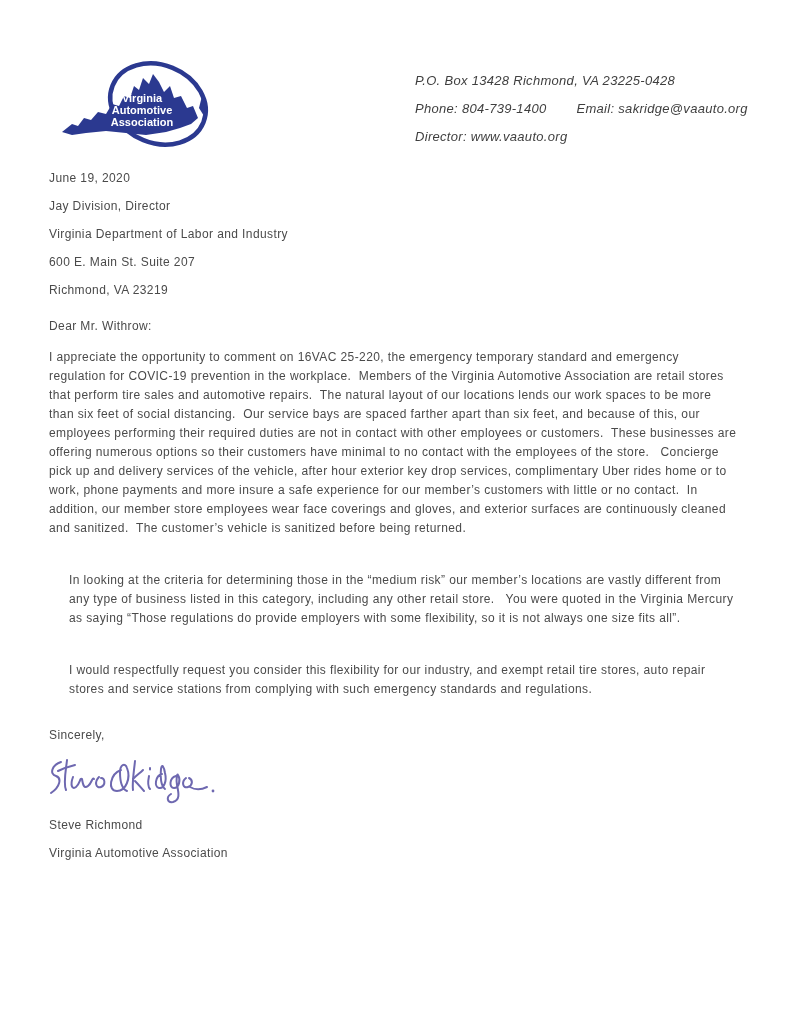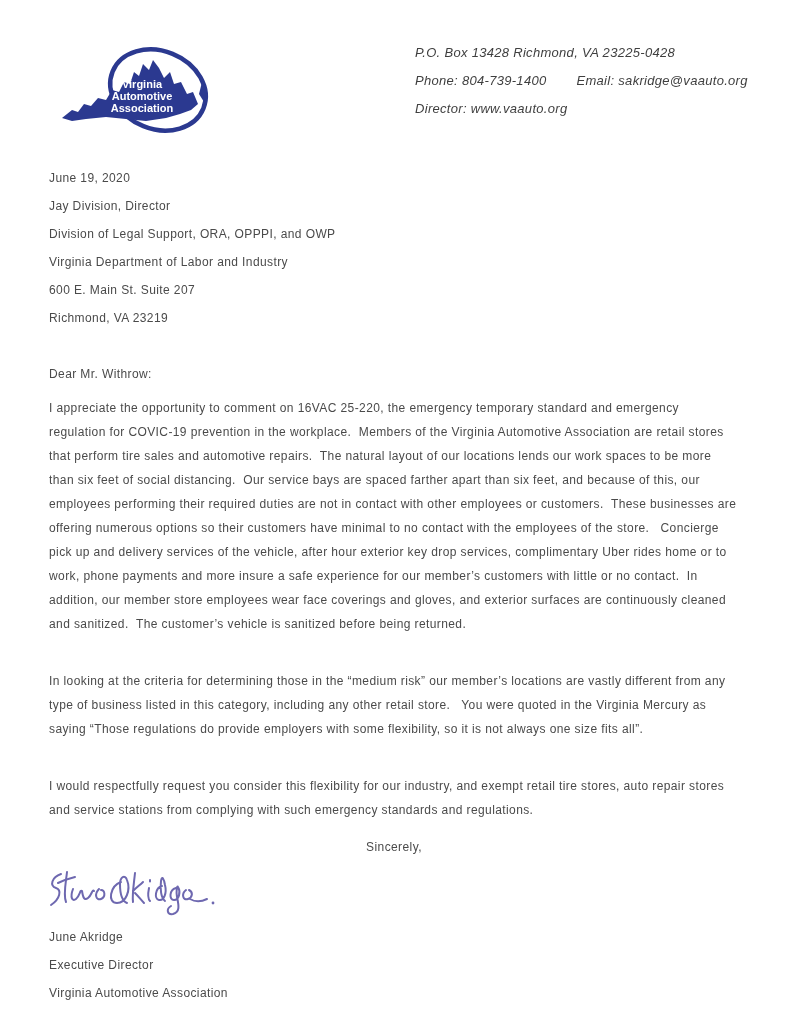--- a/index.html
+++ b/index.html
@@ -13,40 +13,40 @@
   body{
     width:791px;height:1024px;
     font-family:"Liberation Sans","DejaVu Sans",sans-serif;
     overflow:hidden;
   }
   .page{
     position:relative;width:791px;height:1024px;background:#ffffff;
   }
   
   .logo{
-    position:absolute;left:54px;top:42px;width:168px;height:100px;
+    position:absolute;left:54px;top:56px;width:168px;height:100px;
   }
   .contact{
-    position:absolute;left:415px;top:45px;
+    position:absolute;left:415px;top:73px;
     font-style:italic;font-size:13px;color:var(--contact-text);
     letter-spacing:0.3px;
   }
   .contact p{line-height:16px;margin-bottom:12px;white-space:pre-wrap;}
   .contact .email-span{margin-left:30px;}
   
   .content{
     position:absolute;left:49px;top:164px;width:690px;
     font-size:12px;color:var(--body-text);
     letter-spacing:0.4px;
   }
   .date,.addr p{line-height:28px;}
-  .salutation{margin-top:28px;line-height:28px;}
-  .para{margin-top:8px;line-height:24px;white-space:pre-wrap;}
-  .para + .para{margin-top:33px;}
-  .closing{margin-top:15px;line-height:20px;text-align:center;}
+  .salutation{margin-top:8px;line-height:28px;}
+  .para{margin-top:8px;line-height:19px;white-space:pre-wrap;}
+  .para + .para{margin-top:33px;margin-left:20px;}
+  .closing{margin-top:26px;line-height:20px;}
   .signature-svg{margin-top:4px;margin-left:-4px;display:block;}
   .sig-block p{line-height:28px;}
   .sig-block{margin-top:6px;}
 </style>
 </head>
 <body>
 
 <div class="page">
 
   <div class="logo">
@@ -71,21 +71,20 @@
     <p>P.O. Box 13428 Richmond, VA 23225-0428</p>
     <p><span>Phone: 804-739-1400</span><span class="email-span">Email: sakridge@vaauto.org</span></p>
     <p>Director: www.vaauto.org</p>
   </div>
 
   <div class="content">
     <p class="date">June 19, 2020</p>
 
     <div class="addr">
       <p>Jay Division, Director</p>
-      <p>Division of Legal Support, ORA, OPPPI, and OWP</p>
       <p>Virginia Department of Labor and Industry</p>
       <p>600 E. Main St. Suite 207</p>
       <p>Richmond, VA 23219</p>
     </div>
 
     <p class="salutation">Dear Mr. Withrow:</p>
 
     <p class="para">I appreciate the opportunity to comment on 16VAC 25-220, the emergency temporary standard and emergency regulation for COVIC-19 prevention in the workplace.  Members of the Virginia Automotive Association are retail stores that perform tire sales and automotive repairs.  The natural layout of our locations lends our work spaces to be more than six feet of social distancing.  Our service bays are spaced farther apart than six feet, and because of this, our employees performing their required duties are not in contact with other employees or customers.  These businesses are offering numerous options so their customers have minimal to no contact with the employees of the store.   Concierge pick up and delivery services of the vehicle, after hour exterior key drop services, complimentary Uber rides home or to work, phone payments and more insure a safe experience for our member’s customers with little or no contact.  In addition, our member store employees wear face coverings and gloves, and exterior surfaces are continuously cleaned and sanitized.  The customer’s vehicle is sanitized before being returned.</p>
     <p class="para">In looking at the criteria for determining those in the “medium risk” our member’s locations are vastly different from any type of business listed in this category, including any other retail store.   You were quoted in the Virginia Mercury as saying “Those regulations do provide employers with some flexibility, so it is not always one size fits all”.</p>
     <p class="para">I would respectfully request you consider this flexibility for our industry, and exempt retail tire stores, auto repair stores and service stations from complying with such emergency standards and regulations.</p>
@@ -109,19 +108,18 @@
         <path d="M105,19 L105,20.5"></path>
         <path d="M117,25 C110,27 109,38 114,39 C119,40 122,32 120,24 C119,18 117,14 116,20 C115,28 116,37 120,40"></path>
         <path d="M131,27 C124,29 124,39 129,39 C134,39 136,31 133,26 C132,24 131,30 132,36 C134,45 135,51 128,53 C122,54 121,48 126,45"></path>
         <path d="M141,29 C136,33 138,40 143,38 C148,36 148,31 144,29"></path>
         <path d="M145,38 C150,41 156,41 162,38"></path>
         <circle cx="168" cy="42" r="1.4" style="fill:var(--ink);stroke:none"></circle>
       </g>
     </svg>
 
     <div class="sig-block">
-      <p>June Akridge</p>
-      <p>Executive Director</p>
+      <p>Steve Richmond</p>
       <p>Virginia Automotive Association</p>
     </div>
   </div>
 
 </div>
 
 </body></html>

